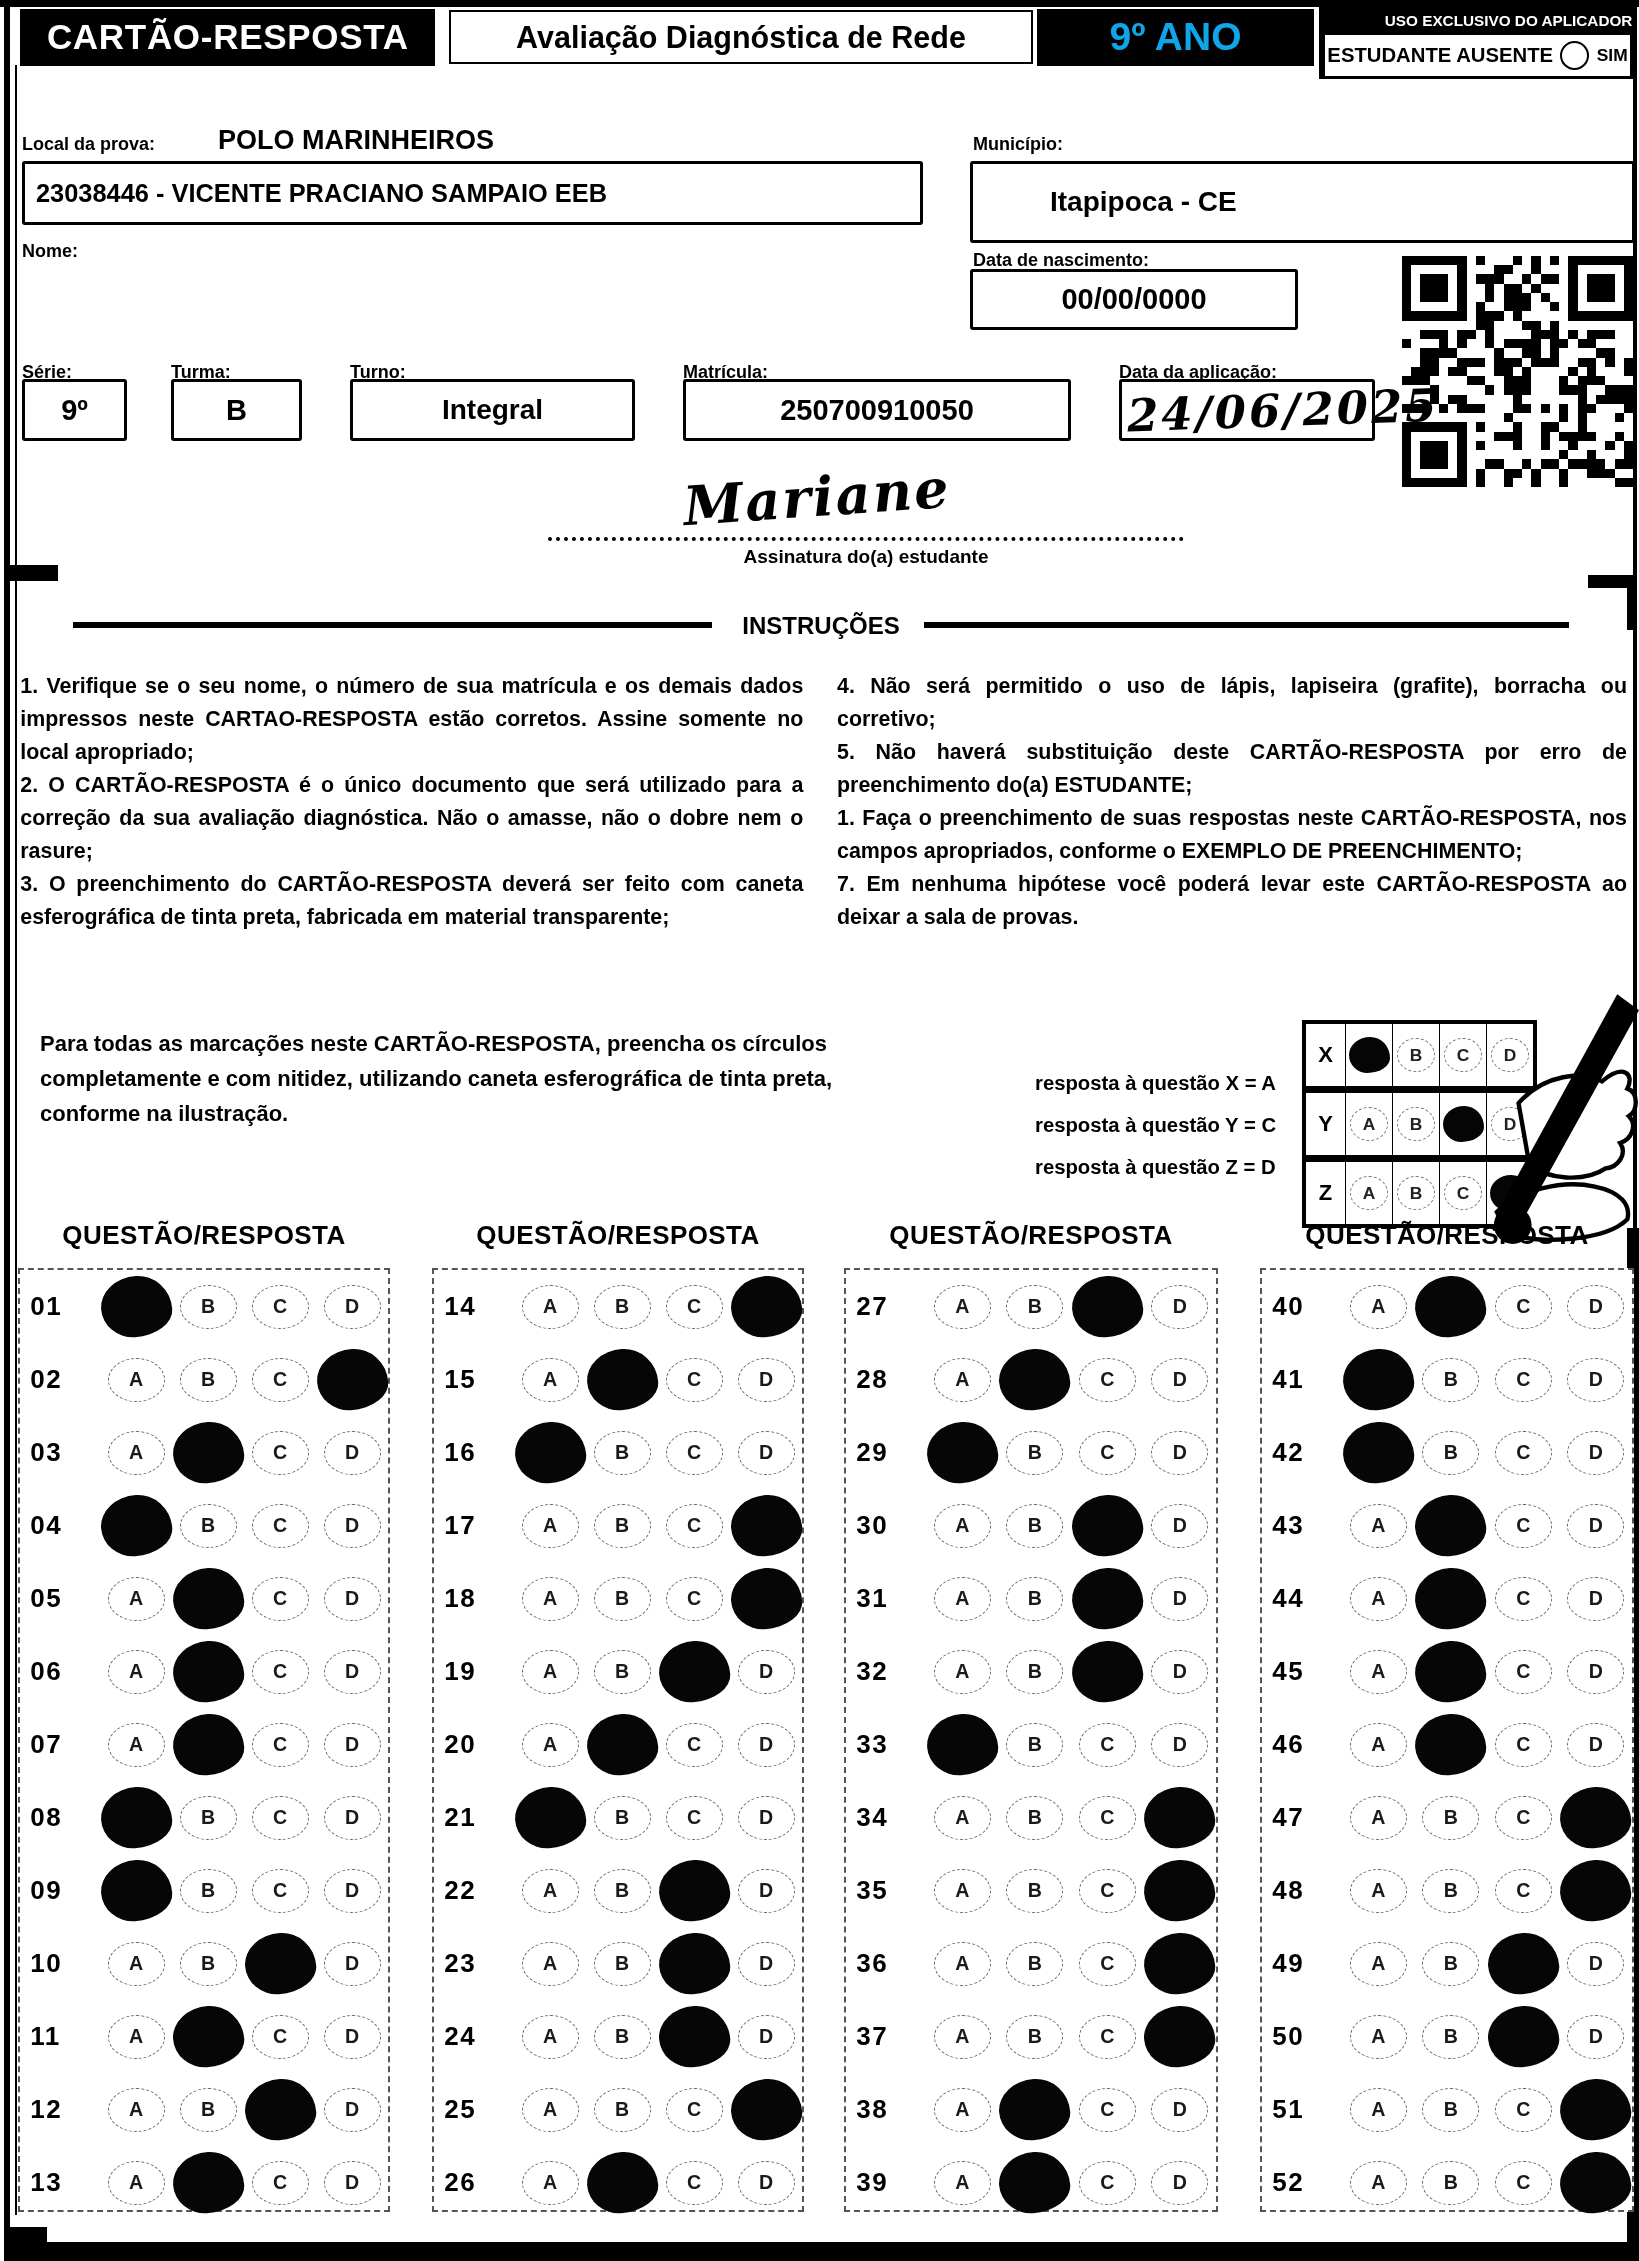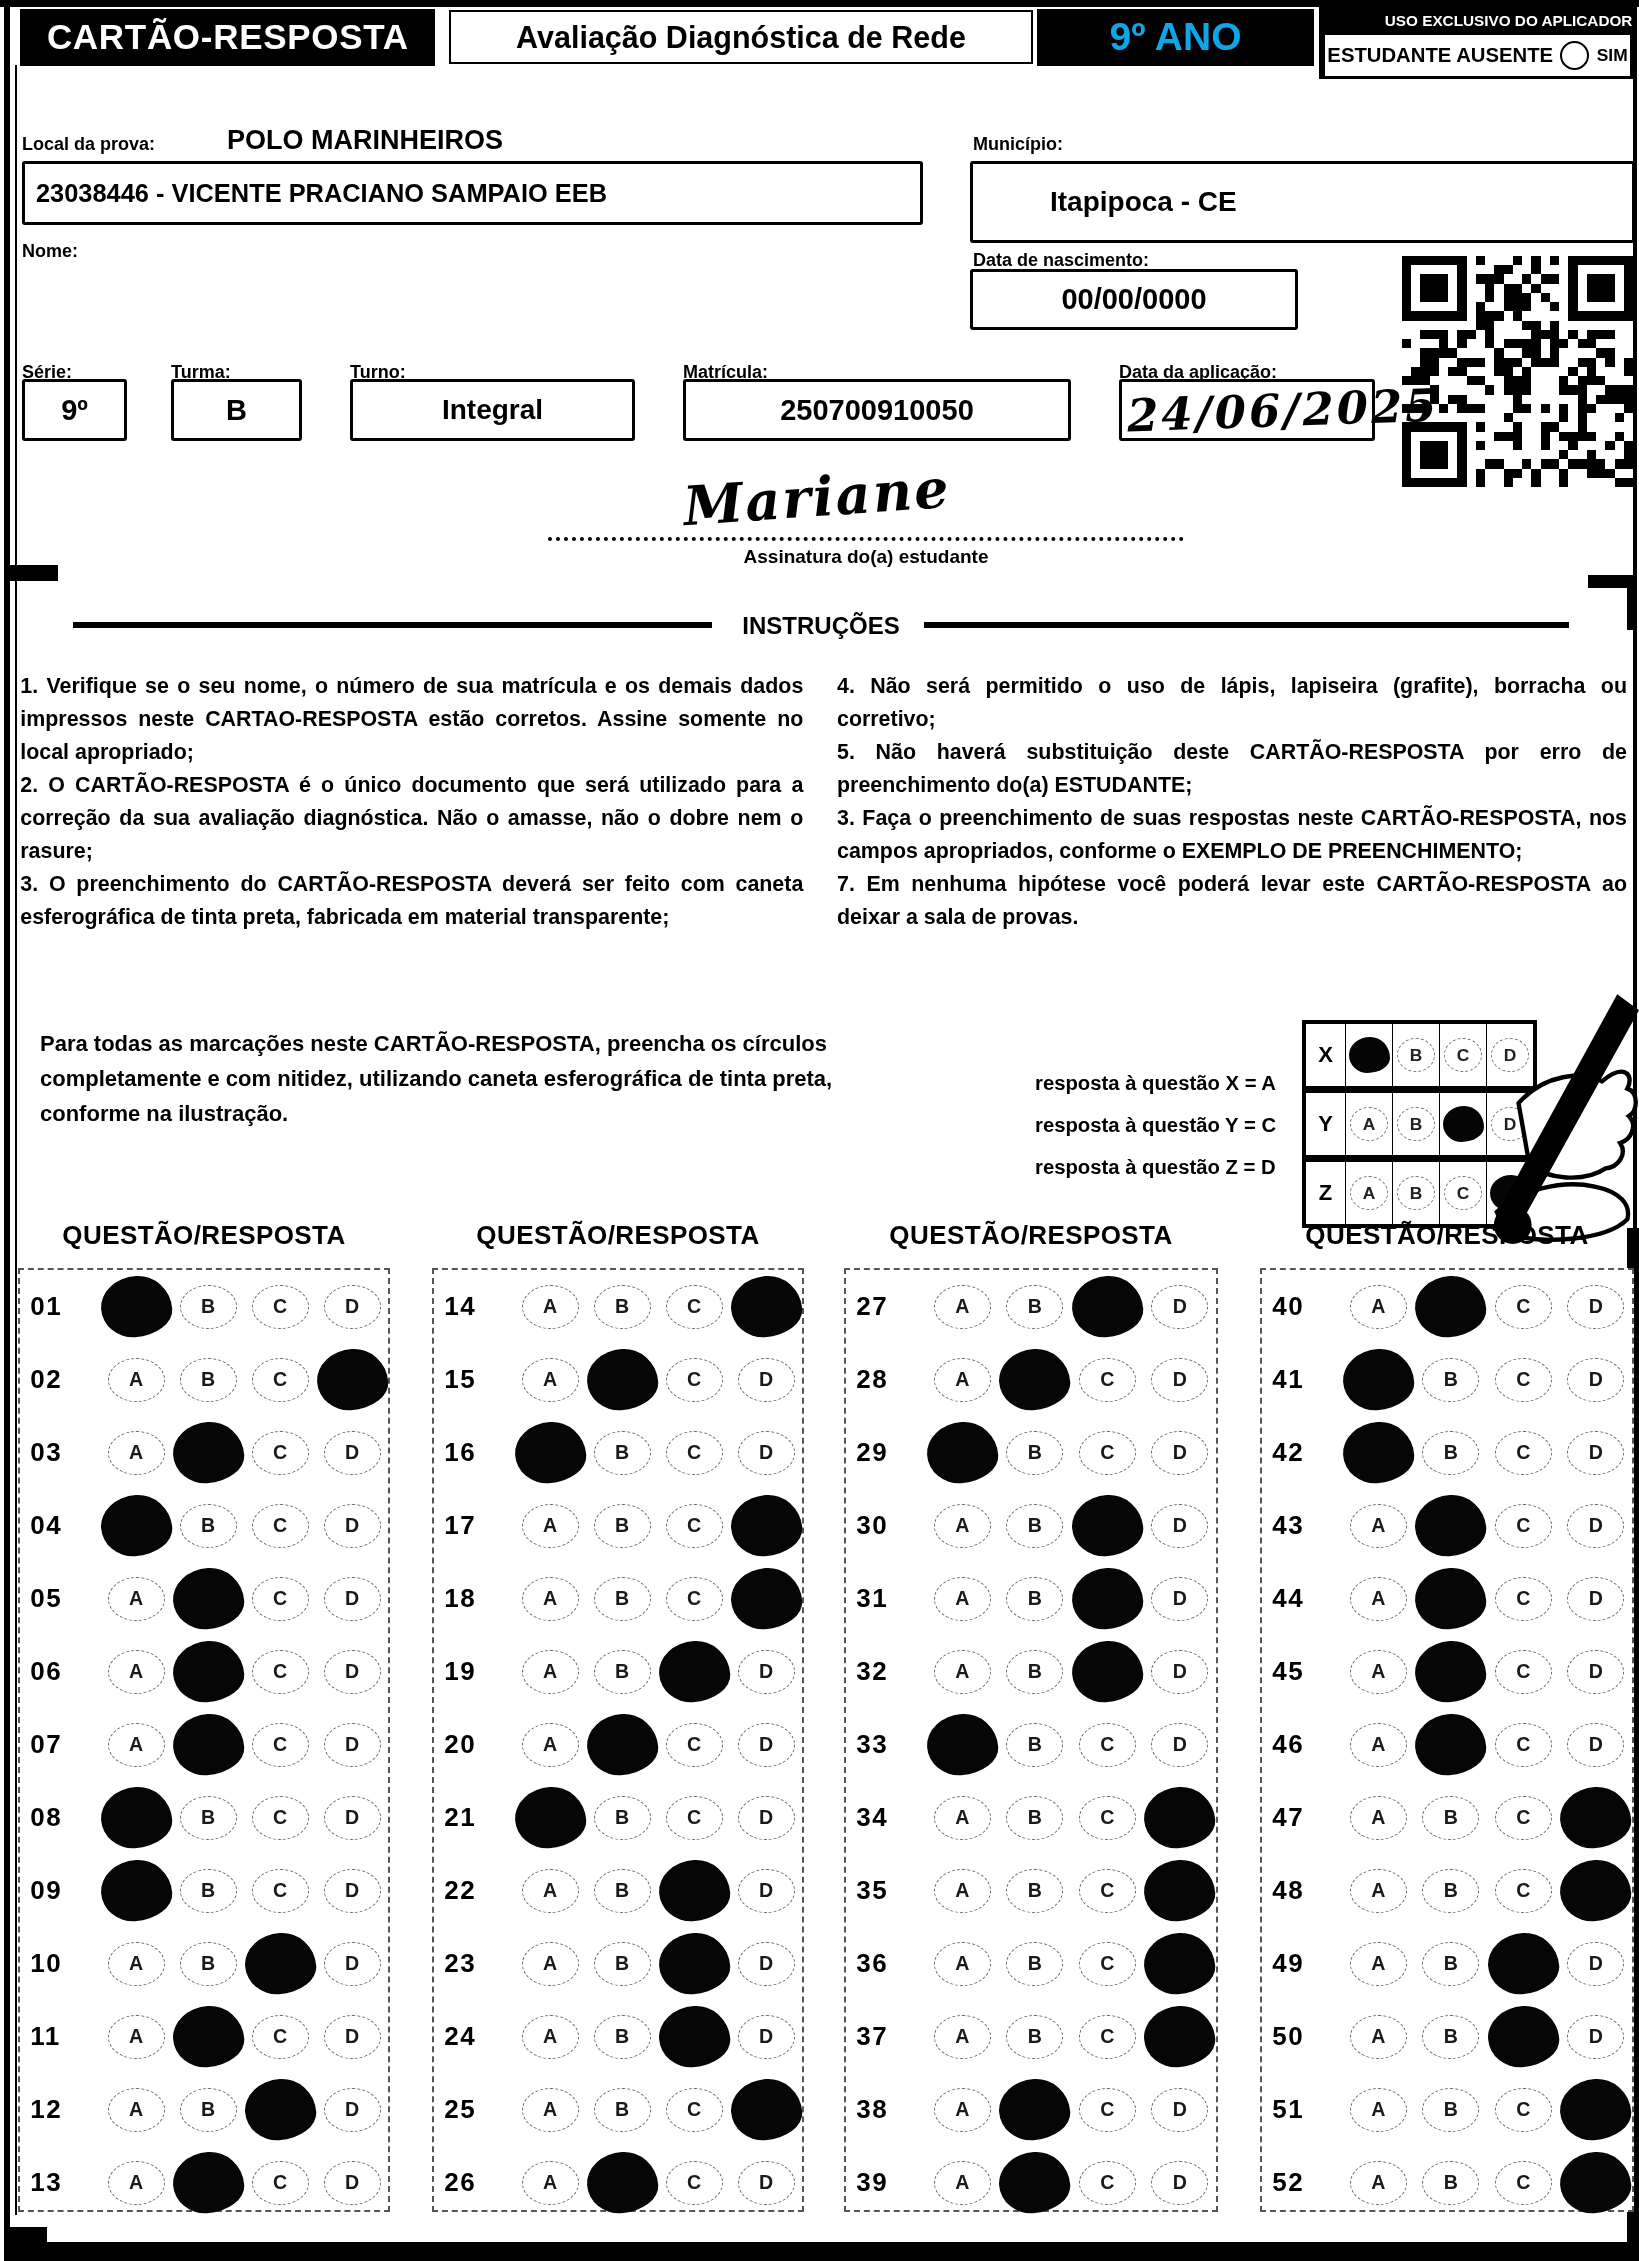--- a/index.html
+++ b/index.html
@@ -76,21 +76,21 @@
   <div class="abs uso-box">
     <div class="uso-title">USO EXCLUSIVO DO APLICADOR</div>
     <div class="uso-inner">
       <span>ESTUDANTE AUSENTE</span>
       <span class="absent-circle"></span>
       <span style="font-size:17.4px;">SIM</span>
     </div>
   </div>
 
   <div class="abs lbl" style="left:22px;top:134px;">Local da prova:</div>
-  <div class="abs" style="left:227px;top:125px;font-size:27px;font-weight:bold;">POLO MARINHEIROS</div>
+  <div class="abs" style="left:218px;top:125px;font-size:27px;font-weight:bold;">POLO MARINHEIROS</div>
   <div class="abs fbox" style="left:22px;top:161px;width:901px;height:64px;padding-left:11px;font-size:25.4px;">23038446 - VICENTE PRACIANO SAMPAIO EEB</div>
   <div class="abs lbl" style="left:973px;top:134px;">Município:</div>
   <div class="abs fbox" style="left:970px;top:161px;width:665px;height:82px;padding-left:77px;font-size:28px;">Itapipoca - CE</div>
 
   <div class="abs lbl" style="left:22px;top:241px;">Nome:</div>
   <div class="abs lbl" style="left:973px;top:250px;">Data de nascimento:</div>
   <div class="abs fbox" style="left:970px;top:269px;width:328px;height:61px;justify-content:center;font-size:29px;">00/00/0000</div>
   <div class="abs qr"><svg xmlns="http://www.w3.org/2000/svg" width="235" height="231" viewBox="0 0 25 25" shape-rendering="crispEdges" fill="#000">
         <rect width="25" height="25" fill="#fff"></rect>
         <rect x="8" y="0" width="1" height="1"></rect>
@@ -410,21 +410,21 @@
   <div class="abs rule" style="left:924px;top:622px;width:645px;"></div>
 
   <div class="instr-col" style="left:20.3px;top:670px;width:783px;">
       <div class="instr-item">1. Verifique se o seu nome, o número de sua matrícula e os demais dados impressos neste CARTAO-RESPOSTA estão corretos. Assine somente no local apropriado;</div>
       <div class="instr-item">2. O CARTÃO-RESPOSTA é o único documento que será utilizado para a correção da sua avaliação diagnóstica. Não o amasse, não o dobre nem o rasure;</div>
       <div class="instr-item">3. O preenchimento do CARTÃO-RESPOSTA deverá ser feito com caneta esferográfica de tinta preta, fabricada em material transparente;</div>
     </div>
   <div class="instr-col" style="left:837px;top:670px;width:790px;">
       <div class="instr-item">4. Não será permitido o uso de lápis, lapiseira (grafite), borracha ou corretivo;</div>
       <div class="instr-item">5. Não haverá substituição deste CARTÃO-RESPOSTA por erro de preenchimento do(a) ESTUDANTE;</div>
-      <div class="instr-item">3. Faça o preenchimento de suas respostas neste CARTÃO-RESPOSTA, nos campos apropriados, conforme o EXEMPLO DE PREENCHIMENTO;</div>
+      <div class="instr-item">1. Faça o preenchimento de suas respostas neste CARTÃO-RESPOSTA, nos campos apropriados, conforme o EXEMPLO DE PREENCHIMENTO;</div>
       <div class="instr-item">7. Em nenhuma hipótese você poderá levar este CARTÃO-RESPOSTA ao deixar a sala de provas.</div>
     </div>
 
   <div class="abs ex-text" style="left:40px;top:1026px;width:795px;">Para todas as marcações neste CARTÃO-RESPOSTA, preencha os círculos completamente e com nitidez, utilizando caneta esferográfica de tinta preta, conforme na ilustração.</div>
   <div class="abs ex-legend" style="left:1035px;top:1062px;">
       <div>resposta à questão X = A</div>
       <div>resposta à questão Y = C</div>
       <div>resposta à questão Z = D</div>
     </div>
   <div class="abs" style="left:1302px;top:1020px;">

